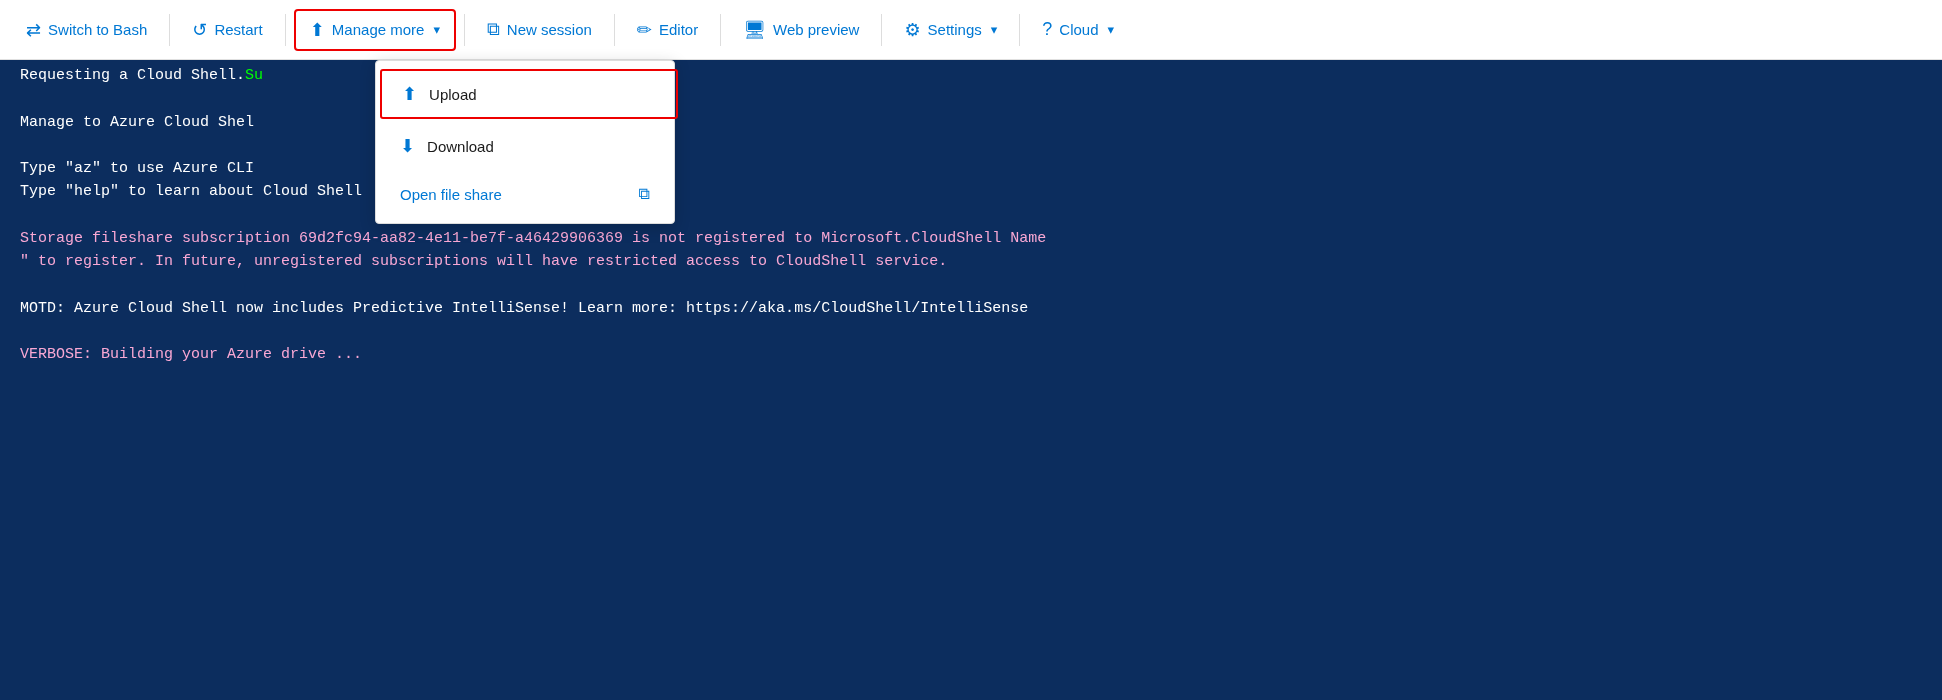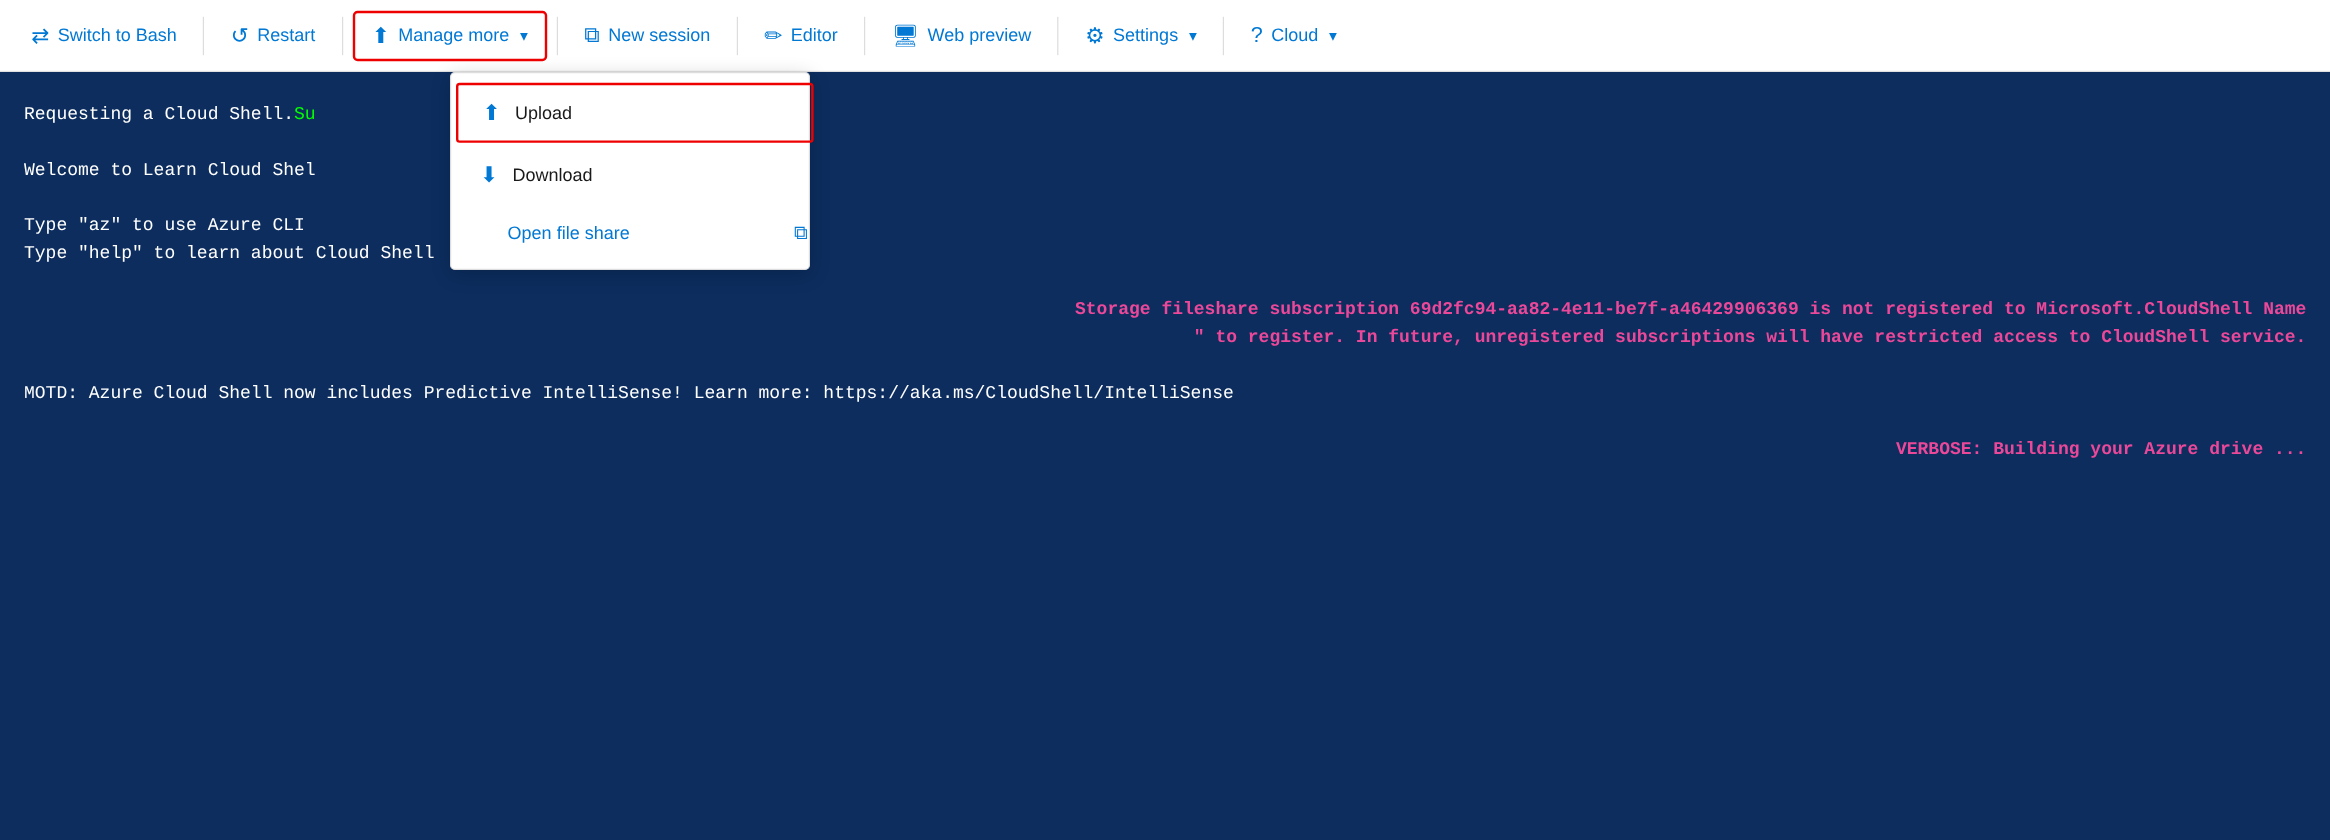--- a/index.html
+++ b/index.html
@@ -93,45 +93,44 @@
       padding: 12px 20px;
     }
 
     .dropdown-item .d-icon {
       font-size: 18px;
       color: #0078d4;
     }
 
     .dropdown-item.link-item {
       color: #0078d4;
-      margin-left: 23px;
     }
 
     .open-external-icon {
       margin-left: auto;
       font-size: 16px;
       color: #0078d4;
     }
 
     
     #terminal {
       background: #0c2d5e;
       width: 100%;
       height: calc(700px - 60px);
-      padding: 24px 20px;
+      padding: 4px 20px;
       font-family: 'Consolas', 'Courier New', monospace;
       font-size: 15px;
       color: #ffffff;
       line-height: 1.55;
       overflow: hidden;
     }
 
     .term-line { display: block; }
     .term-green { color: #00ff00; }
-    .term-yellow { color: #ec4899; font-weight: bold; text-align: right; }
+    .term-yellow { color: #f9a8d4; font-weight: normal; }
     .term-white { color: #ffffff; }
   </style>
 </head>
 <body>
 
 <div id="toolbar">
 
   <button class="toolbar-btn">
     <span class="btn-icon">⇄</span>
     <span>Switch to Bash</span>
@@ -206,21 +205,21 @@
   <button class="dropdown-item link-item">
     <span>Open file share</span>
     <span class="open-external-icon">⧉</span>
   </button>
 
 </div>
 
 <div id="terminal">
   <span class="term-line term-white">Requesting a Cloud Shell.<span class="term-green">Su</span></span>
   <span class="term-line">&nbsp;</span>
-  <span class="term-line term-white">Welcome to Learn Cloud Shel</span>
+  <span class="term-line term-white">Manage to Azure Cloud Shel</span>
   <span class="term-line">&nbsp;</span>
   <span class="term-line term-white">Type "az" to use Azure CLI</span>
   <span class="term-line term-white">Type "help" to learn about Cloud Shell</span>
   <span class="term-line">&nbsp;</span>
   <span class="term-line term-yellow">Storage fileshare subscription 69d2fc94-aa82-4e11-be7f-a46429906369 is not registered to Microsoft.CloudShell Name</span>
   <span class="term-line term-yellow">" to register. In future, unregistered subscriptions will have restricted access to CloudShell service.</span>
   <span class="term-line">&nbsp;</span>
   <span class="term-line term-white">MOTD: Azure Cloud Shell now includes Predictive IntelliSense! Learn more: https://aka.ms/CloudShell/IntelliSense</span>
   <span class="term-line">&nbsp;</span>
   <span class="term-line term-yellow">VERBOSE: Building your Azure drive ...</span>

